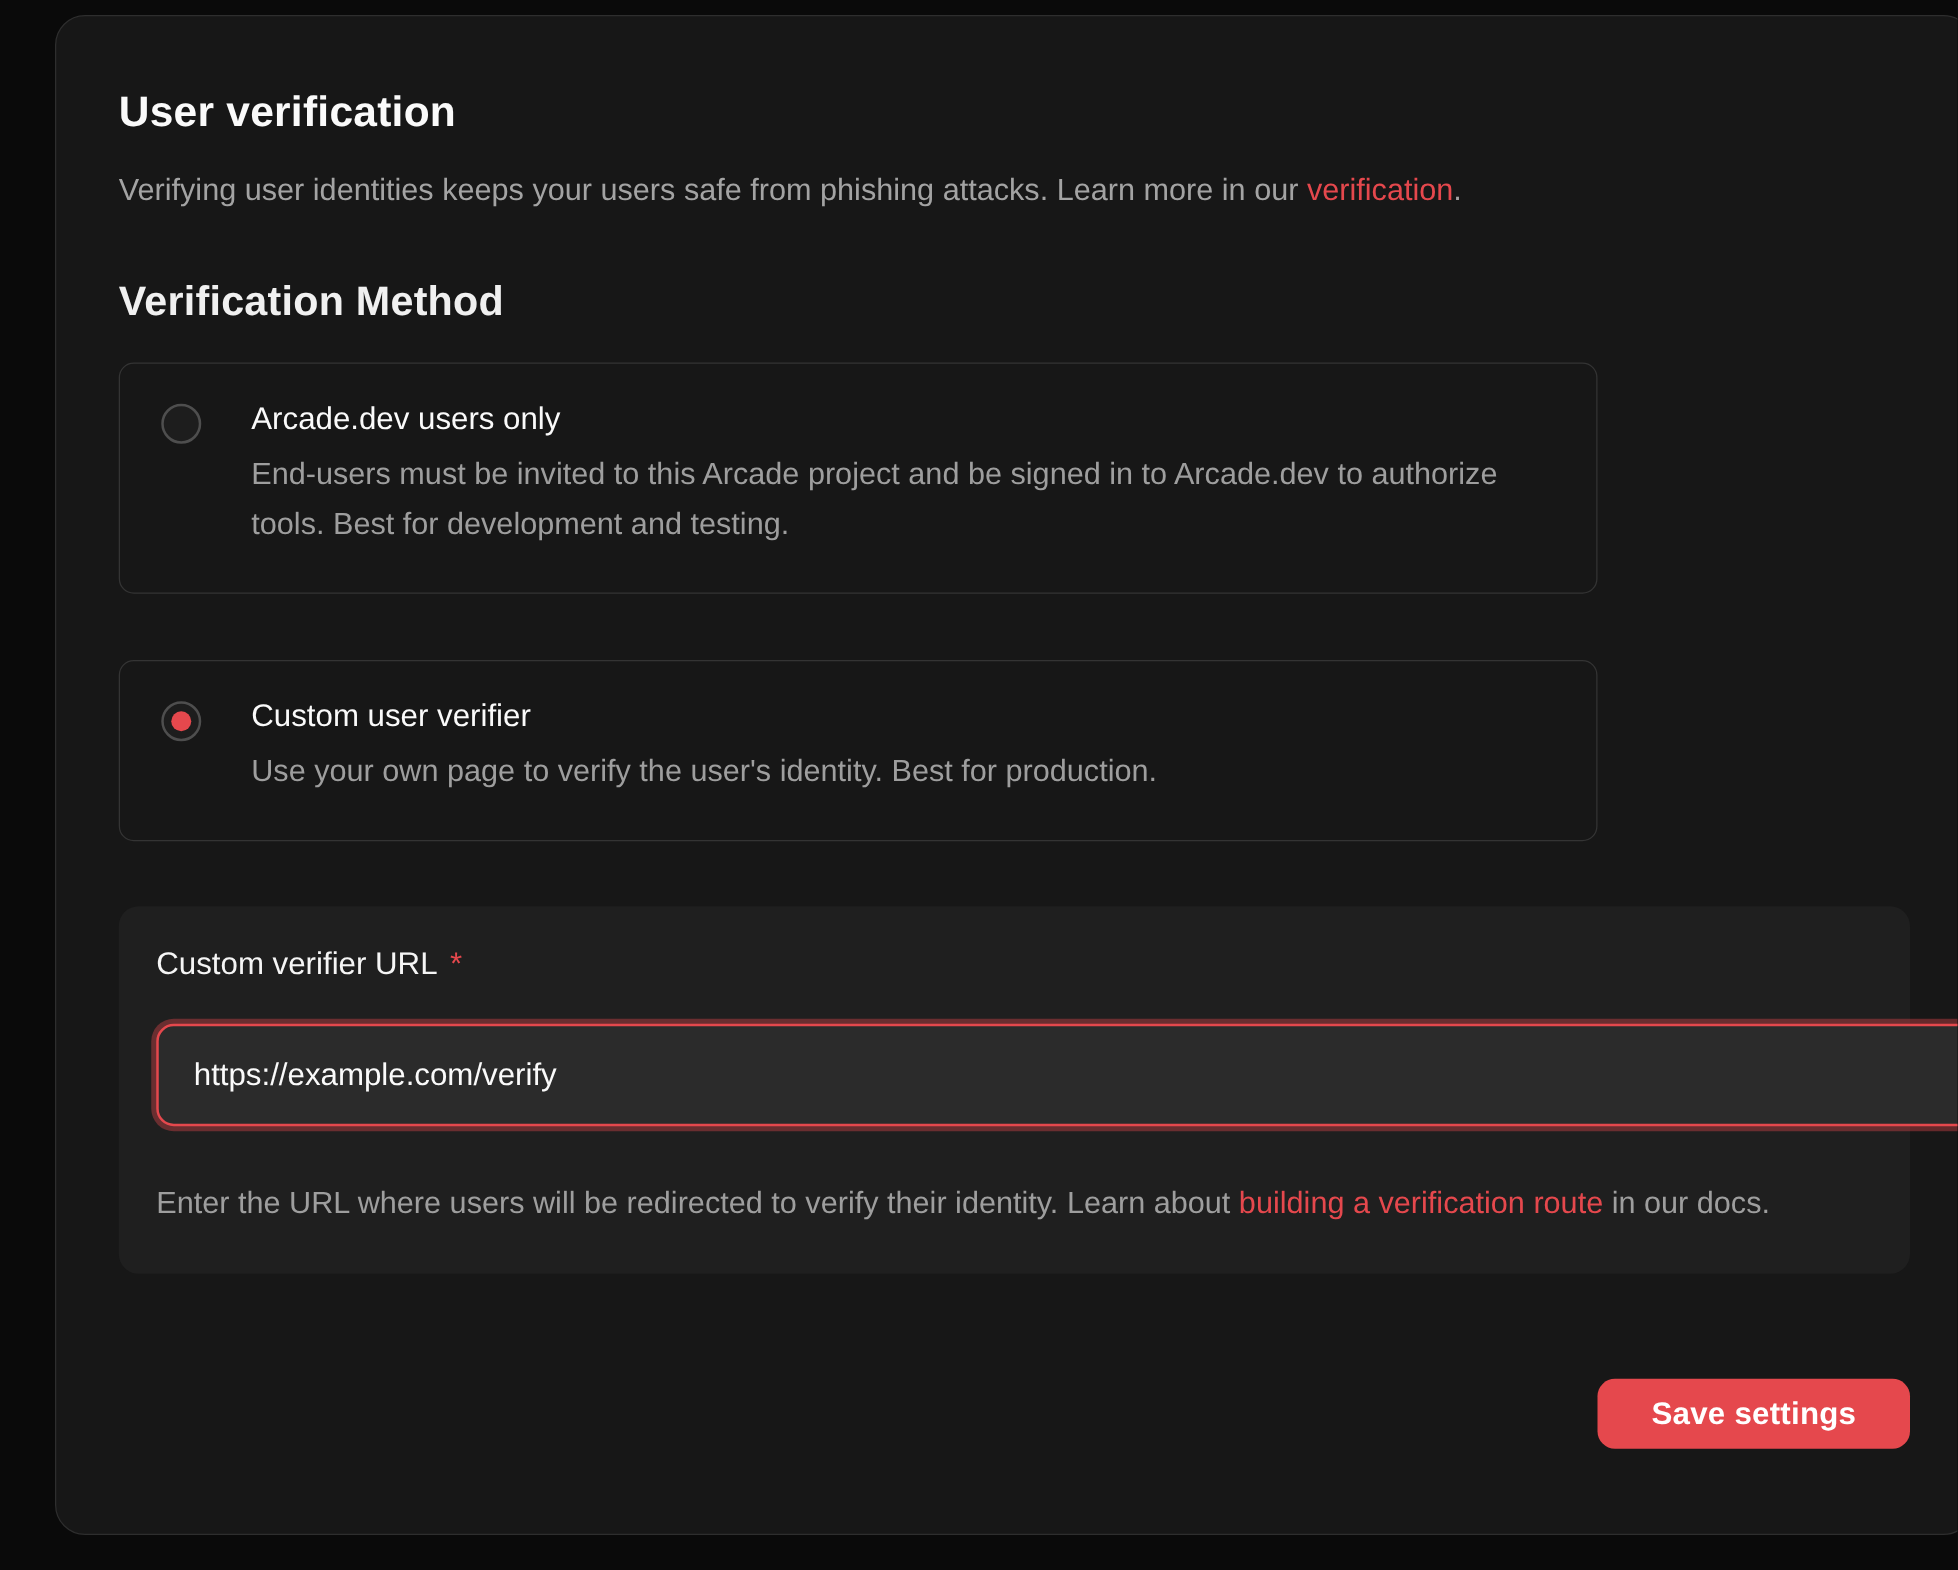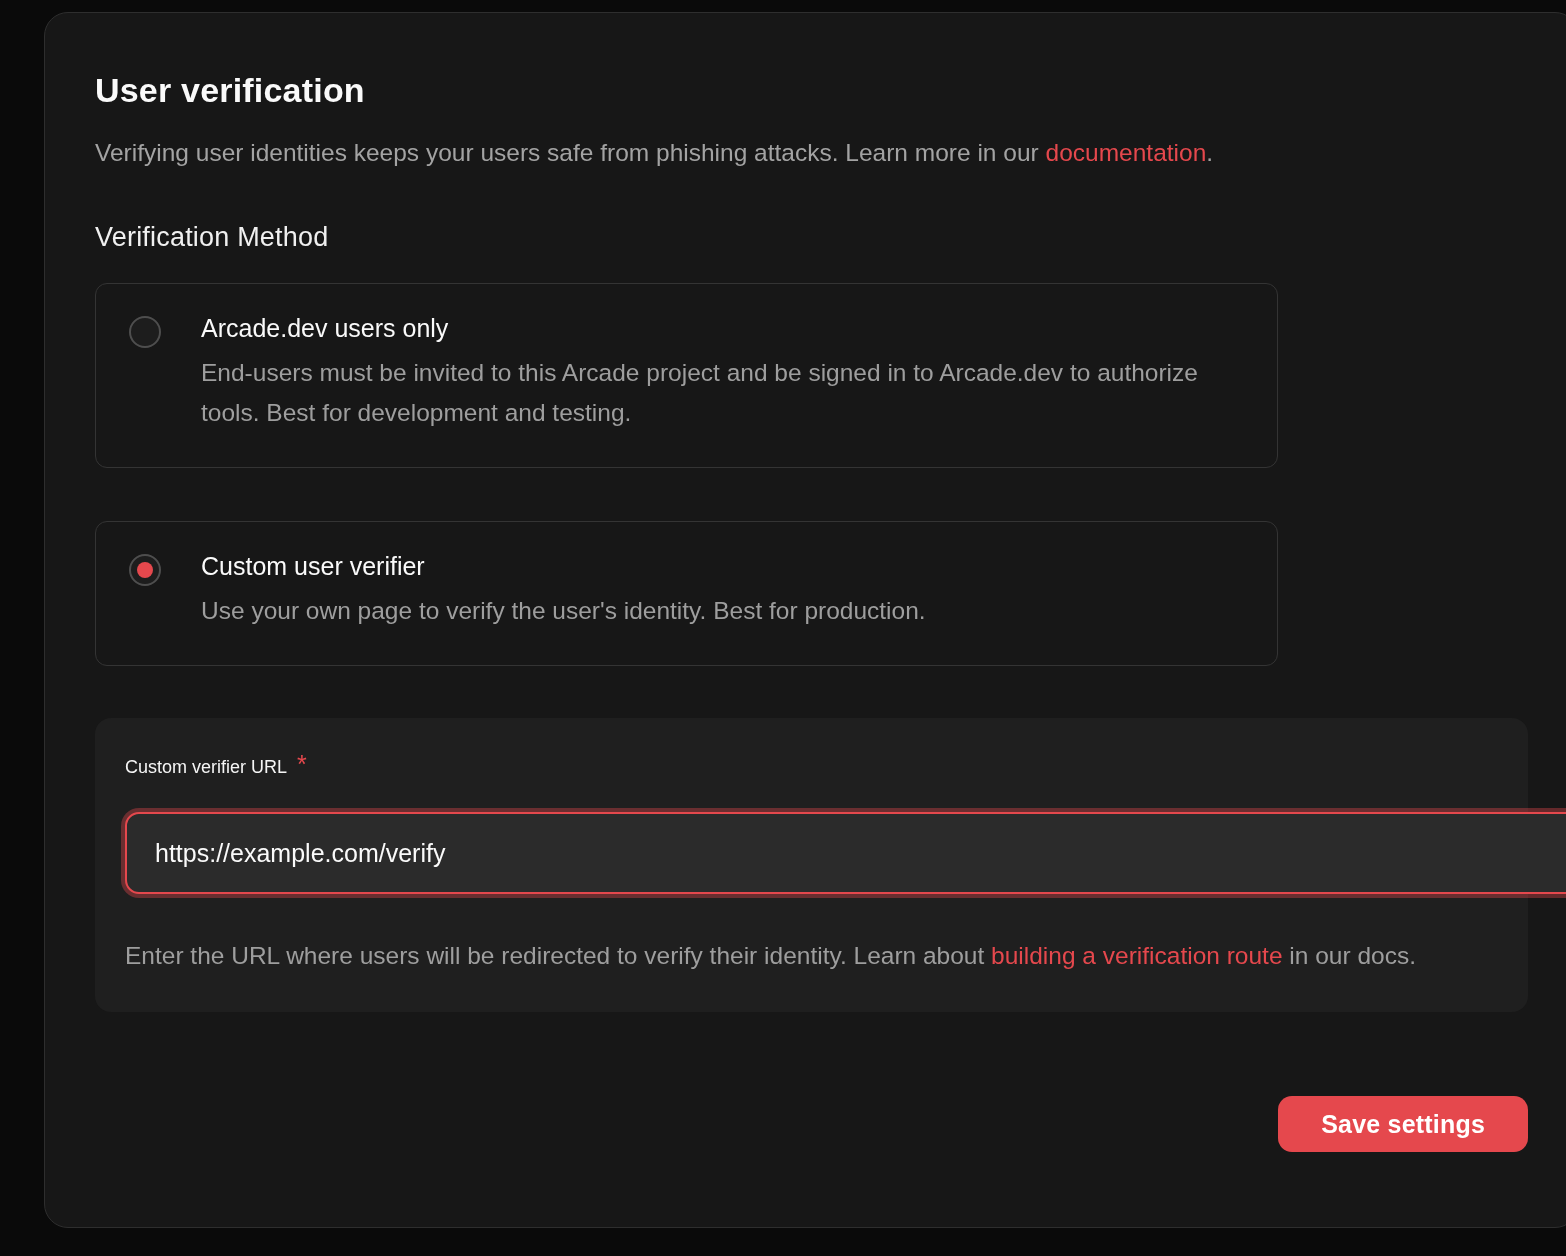--- a/index.html
+++ b/index.html
@@ -36,21 +36,21 @@
     color:#fafafa;
   }
   .subtitle{
     margin-top:24px;
     font-size:24.5px;line-height:38px;
     color:var(--text-grey);
   }
   a.red-link{color:var(--red);text-decoration:none;cursor:pointer;}
   .section-heading{
     margin-top:50px;
-    font-size:27px;font-weight:400;color:#f0f0f0;letter-spacing:.2px;
+    font-size:33px;font-weight:700;color:#f0f0f0;letter-spacing:.2px;
   }
   .option-card{
     margin-top:30px;
     width:1183px;
     border:1px solid var(--option-border);
     border-radius:12px;
     padding:30px 36px 34px 33px;
     display:flex;align-items:flex-start;gap:40px;
     cursor:pointer;
   }
@@ -75,21 +75,21 @@
     font-size:24.5px;line-height:40px;color:#9e9e9e;
   }
   .panel{
     margin-top:52px;
     width:1433px;
     background:var(--panel-bg);
     border-radius:16px;
     padding:32px 30px 36px 30px;
   }
   .field-label{
-    font-size:18px;font-weight:500;color:#f5f5f5;
+    font-size:25px;font-weight:500;color:#f5f5f5;
   }
   .required{color:var(--red);margin-left:10px;font-size:25px;}
   .url-input{
     display:block;
     margin-top:33px;
     width:1556px;height:82px;
     background:var(--input-bg);
     border:2px solid var(--red);
     box-shadow:0 0 0 4px rgba(229,72,77,.38);
     border-radius:14px;
@@ -119,21 +119,21 @@
     cursor:pointer;
   }
 </style>
 </head>
 <body>
 
 <div class="card">
 
   <h1 class="page-title">User verification</h1>
 
-  <p class="subtitle"><span>Verifying user identities keeps your users safe from phishing attacks. Learn more in our </span><a class="red-link">documentation</a><span>.</span></p>
+  <p class="subtitle"><span>Verifying user identities keeps your users safe from phishing attacks. Learn more in our </span><a class="red-link">verification</a><span>.</span></p>
 
   <h2 class="section-heading">Verification Method</h2>
 
   <div class="option-card">
     <div class="radio"></div>
     <div>
       <div class="option-title">Arcade.dev users only</div>
       <div class="option-desc">End-users must be invited to this Arcade project and be signed in to Arcade.dev to authorize tools. Best for development and testing.</div>
     </div>
   </div>

